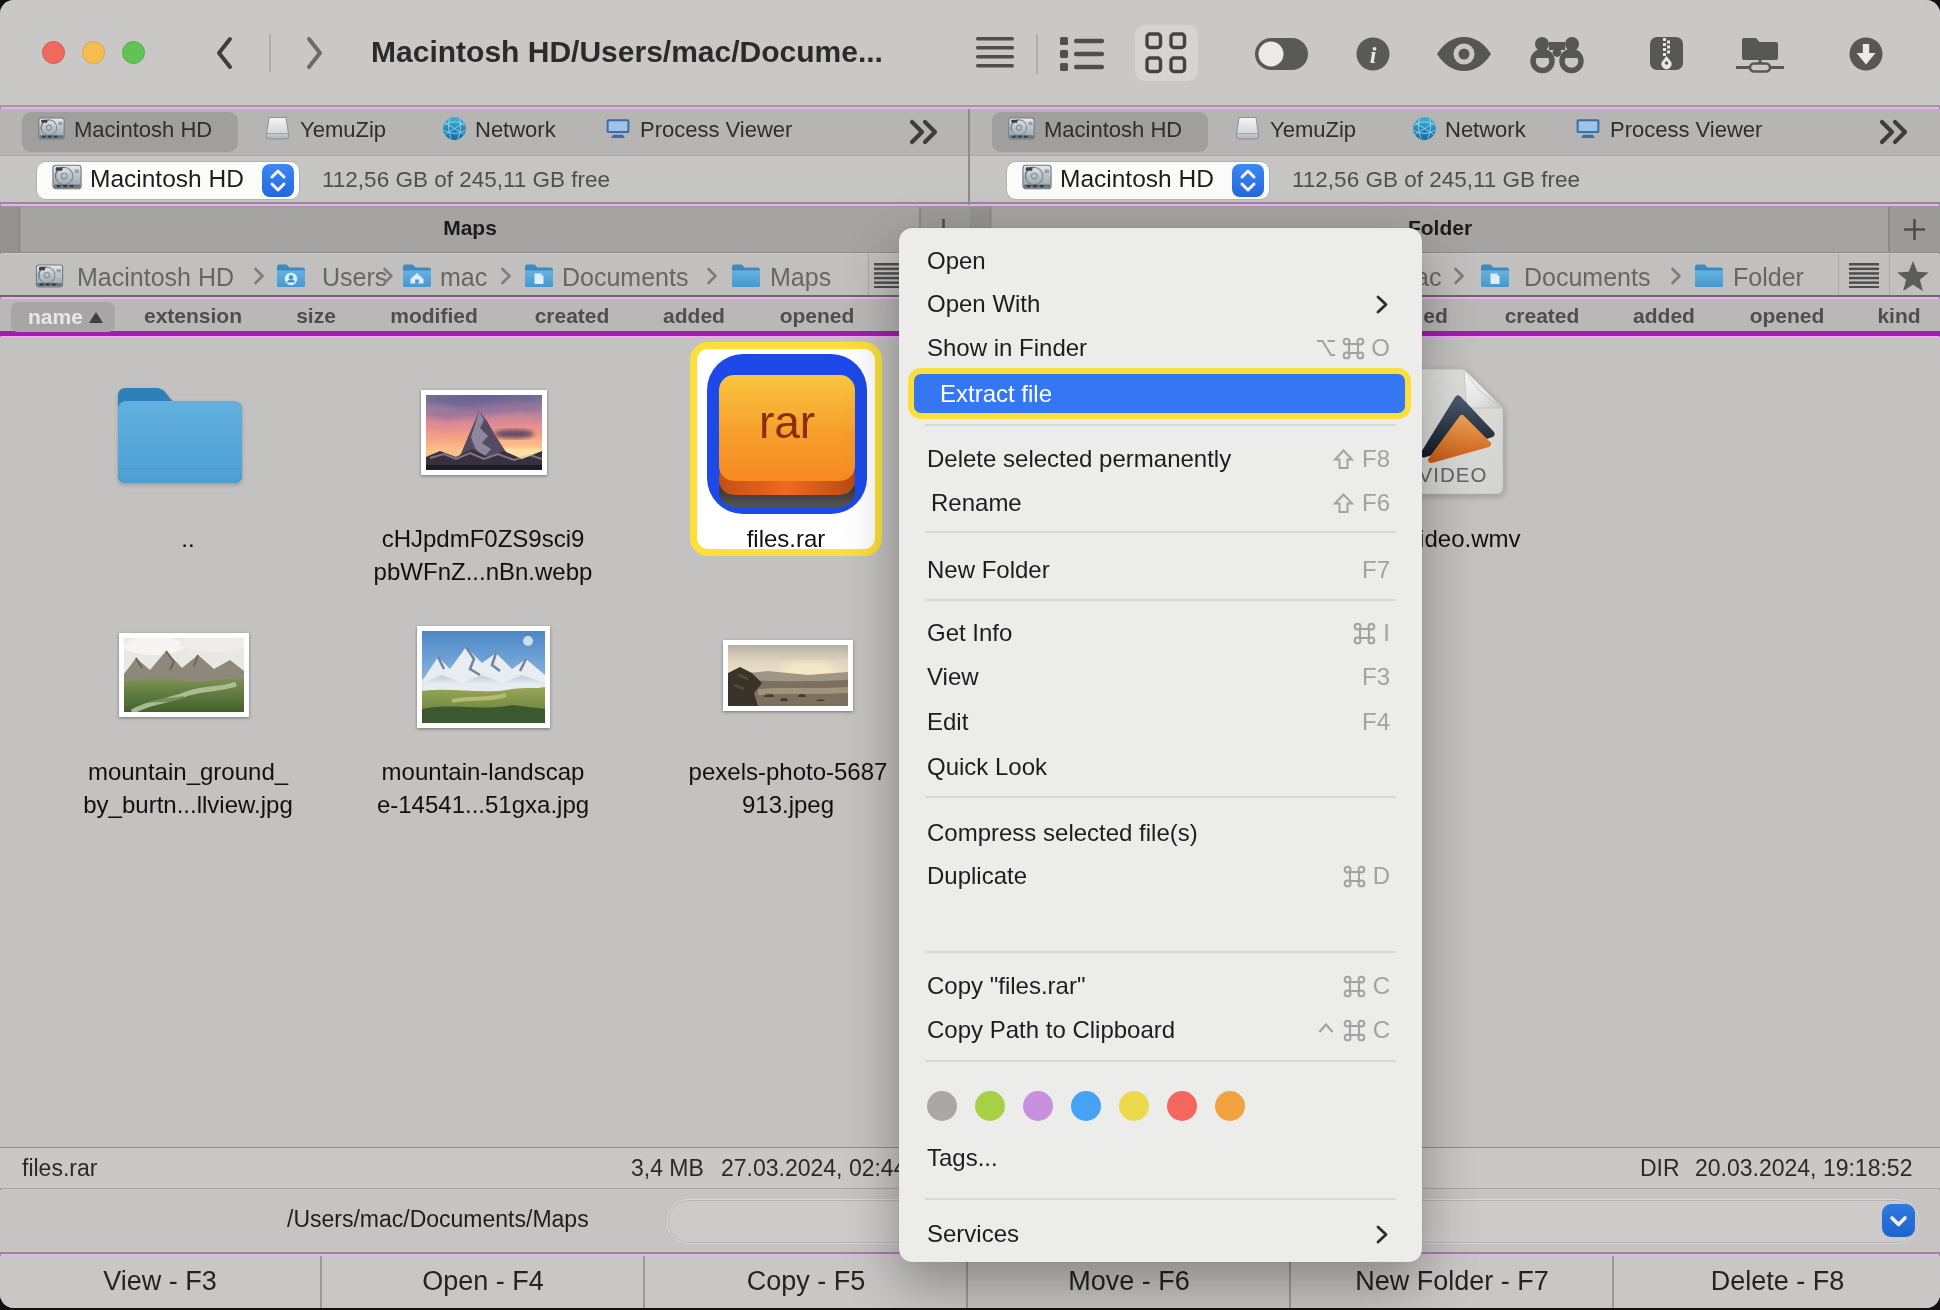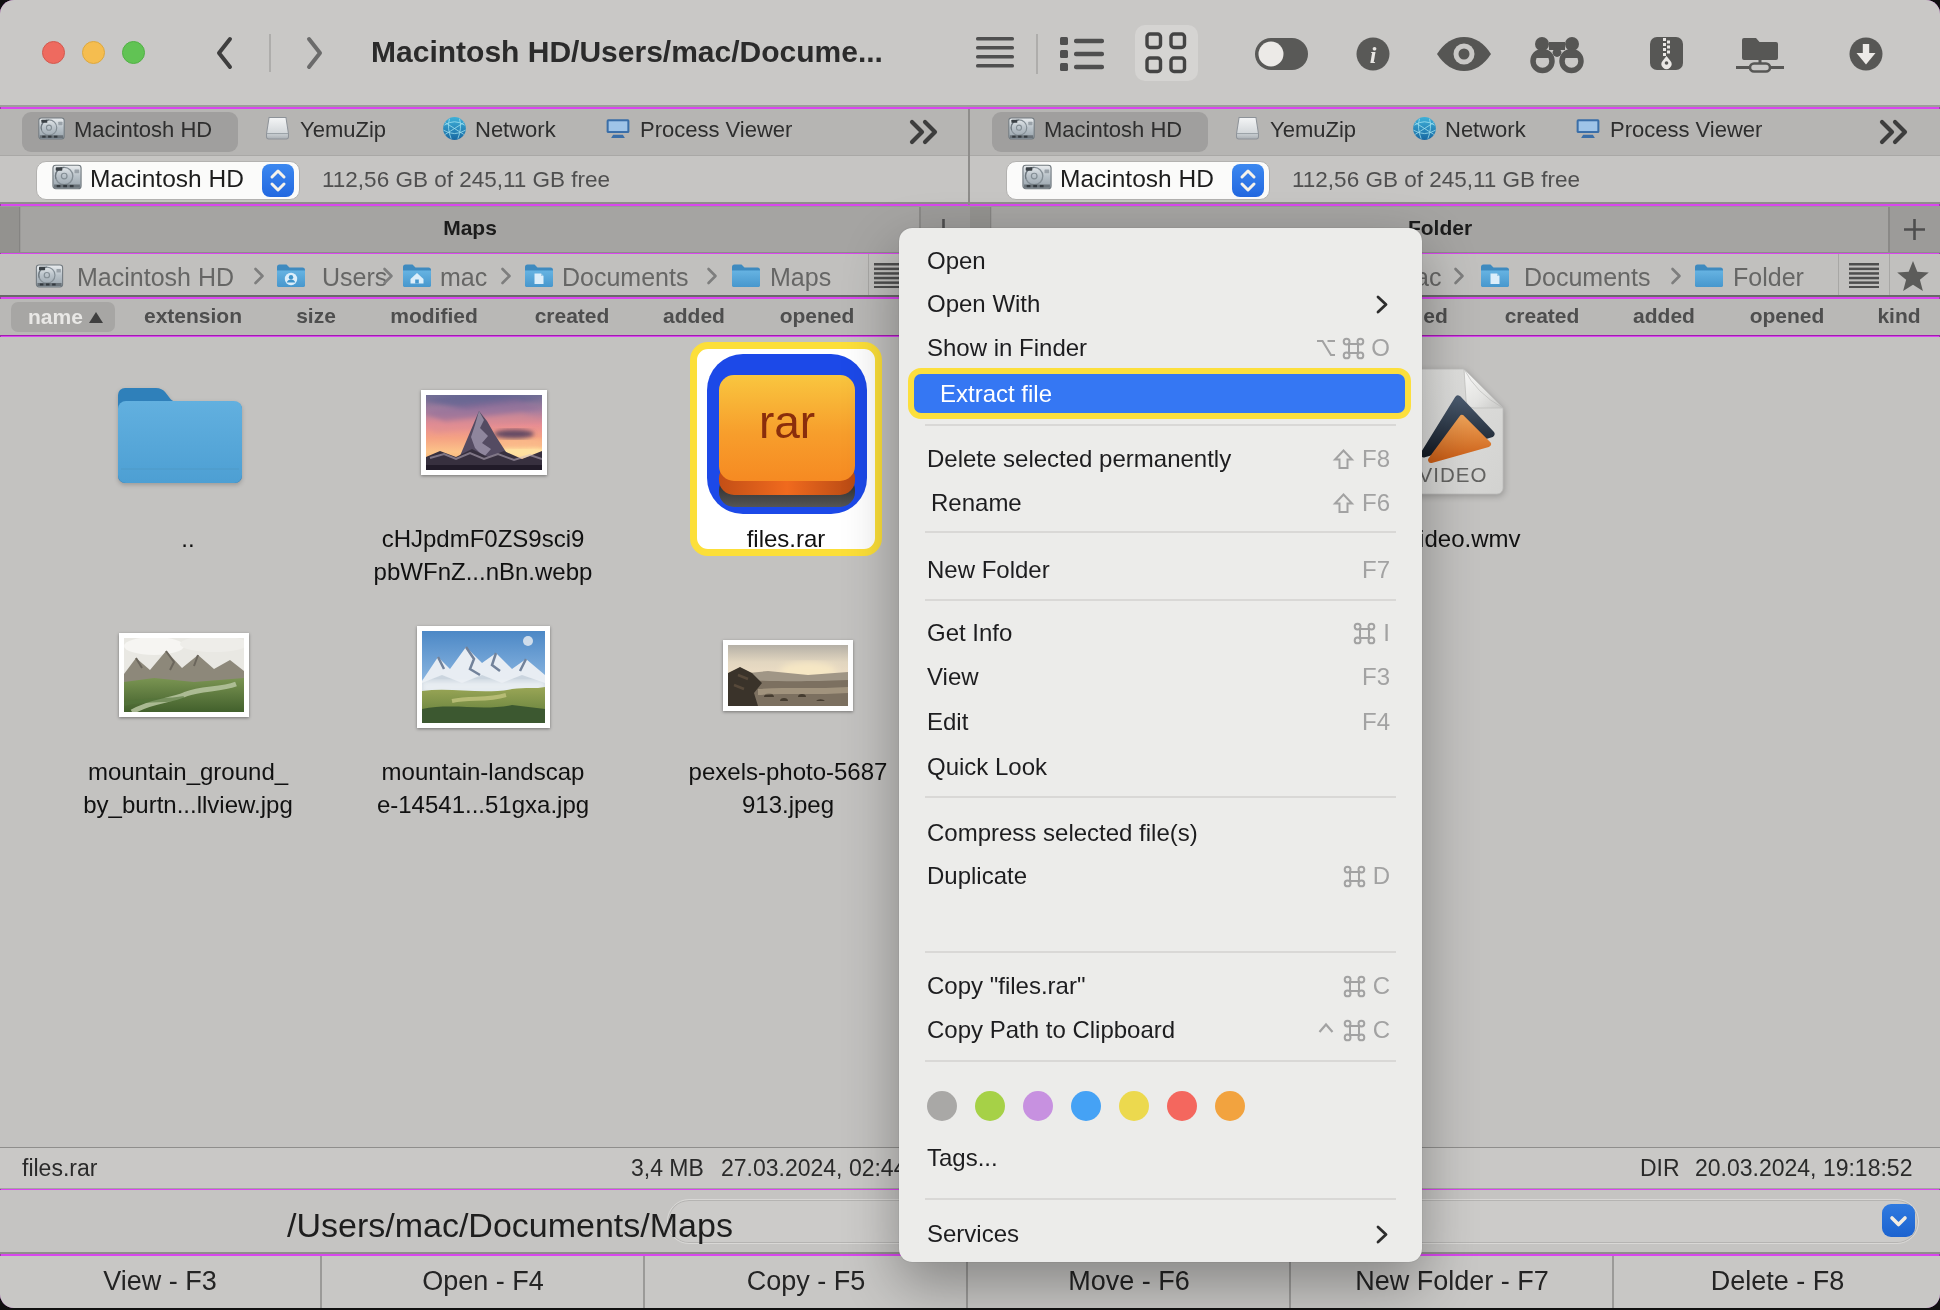--- a/index.html
+++ b/index.html
@@ -1,19 +1,19 @@
 <!DOCTYPE html>
 <html><head>
 <meta charset="utf-8">
 <style>
 * { margin:0; padding:0; box-sizing:border-box; }
 html,body { width:1940px; height:1310px; background:#101010; overflow:hidden;
   font-family:"Liberation Sans", sans-serif; }
 .win { position:absolute; left:0; top:0; width:1940px; height:1308px;
-  border-radius:14px; overflow:hidden; background:#d946ef;
+  border-radius:14px; overflow:hidden; background:#f0abfc;
   box-shadow:inset 0 0 0 1px rgba(40,40,40,0.35); }
 .abs { position:absolute; }
 
 .titlebar { position:absolute; left:0; top:0; width:1940px; height:107px;
   background:#c9c8c6; border-bottom:2px solid #9e9d9b; }
 .dot { position:absolute; top:41px; width:23px; height:23px; border-radius:50%; }
 .title { position:absolute; top:35px; left:367px; width:520px; text-align:center;
   font-size:30px; font-weight:bold; color:#2b2b2b; white-space:nowrap; }
 
 .tabrow { position:absolute; left:0; top:109px; width:1940px; height:46px;
@@ -33,21 +33,21 @@
   background:#9c9b99; border-bottom:1px solid #8e8d8b; }
 .ptab { position:absolute; top:1px; height:45px; background:#a5a4a2; }
 .ptitle { position:absolute; top:10px; font-size:21px; font-weight:bold; color:#1c1c1c;
   text-align:center; }
 
 .crumbs { position:absolute; left:0; top:254px; width:1940px; height:43px;
   background:#c1c0be; border-bottom:2px solid #696968; }
 .crumbtxt { font-size:25px; color:#666665; }
 
 .colheads { position:absolute; left:0; top:299px; width:1940px; height:37px;
-  background:#b9b8b6; border-bottom:1px solid #a21caf; }
+  background:#b9b8b6; border-bottom:5px solid #a21caf; }
 .colh { position:absolute; top:5px; font-size:21px; font-weight:bold; color:#4e4e4e;
   transform:translateX(-50%);text-align:right; }
 
 .files { position:absolute; left:0; top:337px; width:1940px; height:810px;
   background:#c3c2c0; }
 .flabel { position:absolute; font-size:24px; color:#111; text-align:center;
   line-height:33px; transform:translateX(-50%); white-space:pre; }
 .thumb { position:absolute; background:#fff; padding:5px;
   box-shadow:0 1px 3px rgba(0,0,0,0.4); }
 
@@ -667,21 +667,21 @@
     <div class="stxt" style="left:22px;">files.rar</div>
     <div class="stxt" style="left:631px;">3,4 MB</div>
     <div class="stxt" style="left:721px;">27.03.2024, 02:44:21</div>
     <div class="stxt" style="left:1640px;">DIR</div>
     <div class="stxt" style="left:1695px;">20.03.2024, 19:18:52</div>
   </div>
 
   <div class="pathbar">
     <div class="pfield" style="left:667px; width:283px;"></div>
     <div class="pfield" style="left:1200px; width:719px;"></div>
-    <div class="abs" style="left:287px;top:16px;font-size:34px;color:#1e1e1e;">/Users/mac/Documents/Maps</div>
+    <div class="abs" style="left:287px;top:16px;font-size:23px;color:#1e1e1e;">/Users/mac/Documents/Maps</div>
     <div class="bluebtn" style="left:1882px;">
       <svg width="33" height="33" viewBox="0 0 33 33">
           <path d="M10 14 L16.5 20.5 L23 14" fill="none" stroke="#f3ede2" stroke-width="3.6" stroke-linecap="round" stroke-linejoin="round"></path>
         </svg>
     </div>
   </div>
 
   <div class="fkeys">
     <div class="fbtn" style="left:0px;">View - F3</div>
     <div class="fbtn" style="left:323px;">Open - F4</div>

